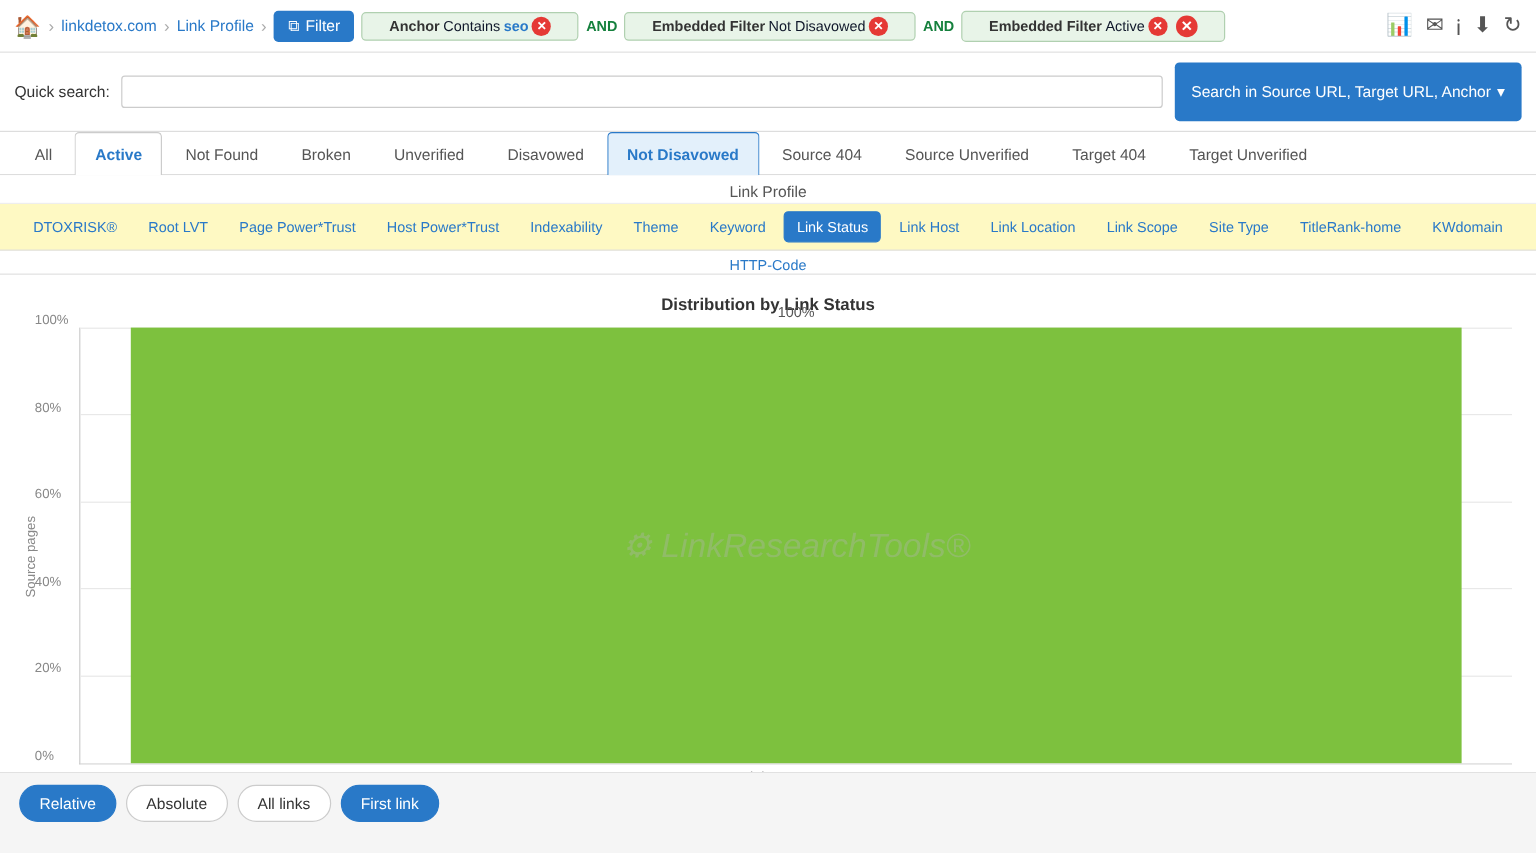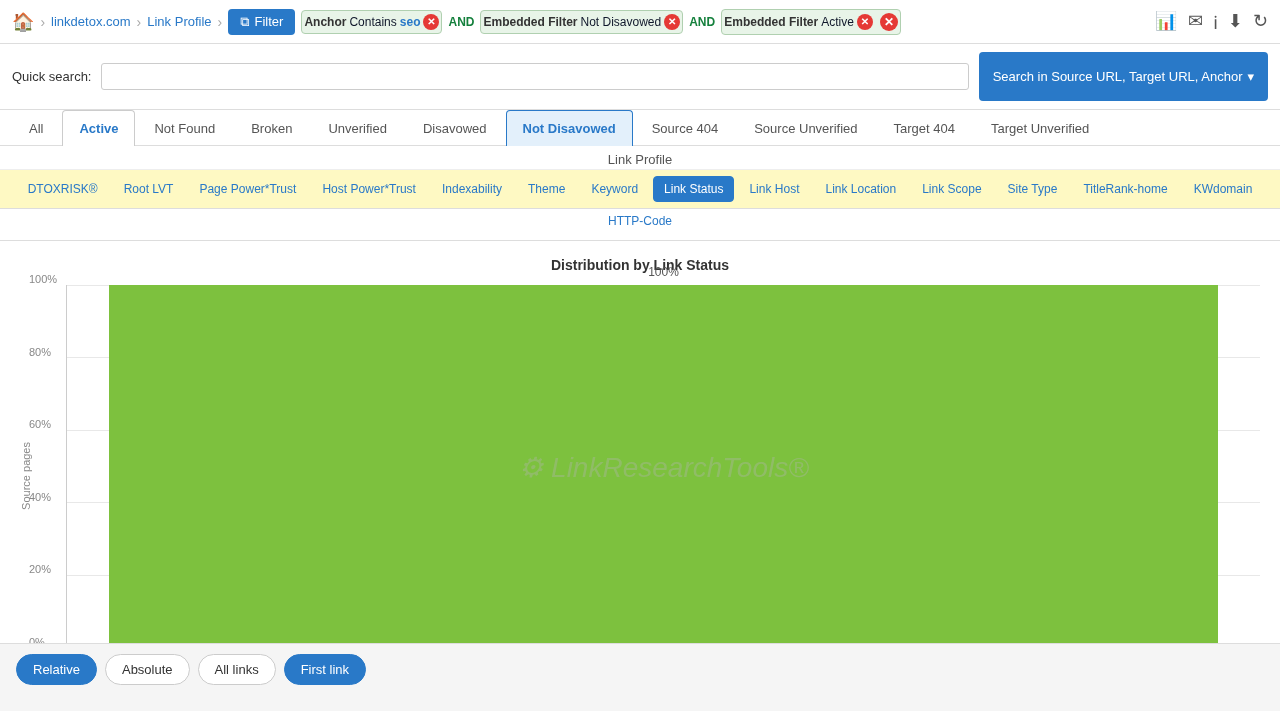--- a/index.html
+++ b/index.html
@@ -14,21 +14,21 @@
     .nav-sep { color: #aaa; font-size: 14px; }
     .nav-link { color: #2979c8; text-decoration: none; font-size: 13px; }
     .filter-btn {
       display: flex; align-items: center; gap: 5px;
       background: #2979c8; color: #fff; border: none;
       border-radius: 4px; padding: 5px 12px; cursor: pointer; font-size: 13px;
     }
     .filter-chip {
       display: flex; align-items: center; gap: 3px;
       background: #e8f4e8; border: 1px solid #b0d0b0;
-      border-radius: 4px; padding: 3px 2px; font-size: 12px;
+      border-radius: 4px; padding: 3px 22px; font-size: 12px;
     }
     .filter-chip .chip-label { font-weight: bold; color: #333; }
     .filter-chip .chip-value { color: #0f172a; }
     .filter-chip .chip-keyword { color: #2979c8; font-weight: bold; }
     .chip-close {
       background: #e53935; color: #fff; border: none; border-radius: 50%;
       width: 16px; height: 16px; display: flex; align-items: center; justify-content: center;
       cursor: pointer; font-size: 10px; font-weight: bold;
     }
     .chip-close-main {
@@ -91,21 +91,21 @@
     }
     .metric-tab {
       padding: 5px 10px; font-size: 12px; cursor: pointer;
       border: 1px solid transparent; border-radius: 4px;
       background: none; color: #2979c8;
     }
     .metric-tab.active-blue {
       background: #2979c8; color: #fff; border-color: #2979c8;
     }
     .http-code-tab {
-      display: block; text-align: center; padding: 4px 0 12px 0;
+      display: block; text-align: center; padding: 4px 0 0 0;
       background: #fff; border-bottom: 1px solid #ddd;
     }
     .http-code-tab a { color: #2979c8; font-size: 12px; text-decoration: none; }
 
     
     .chart-container {
       background: #fff; padding: 16px 20px 10px 20px;
     }
     .chart-title {
       text-align: center; font-size: 14px; font-weight: bold;

